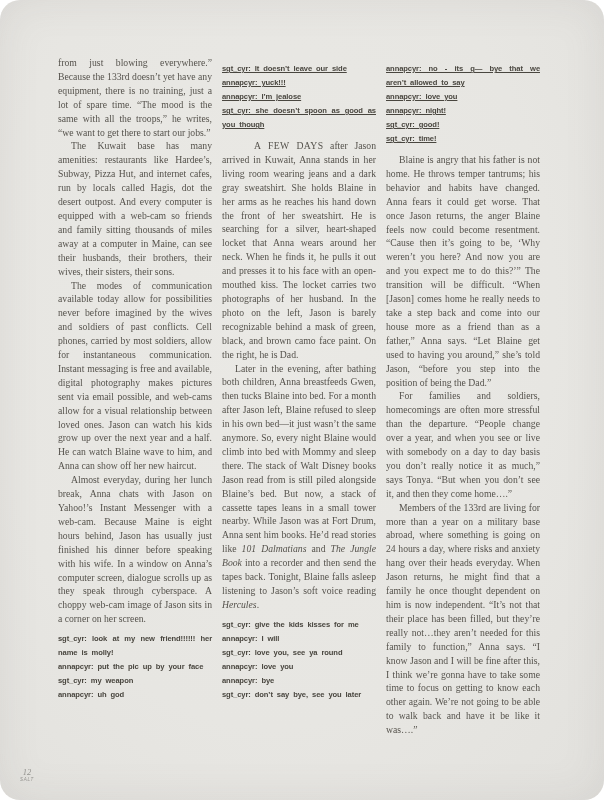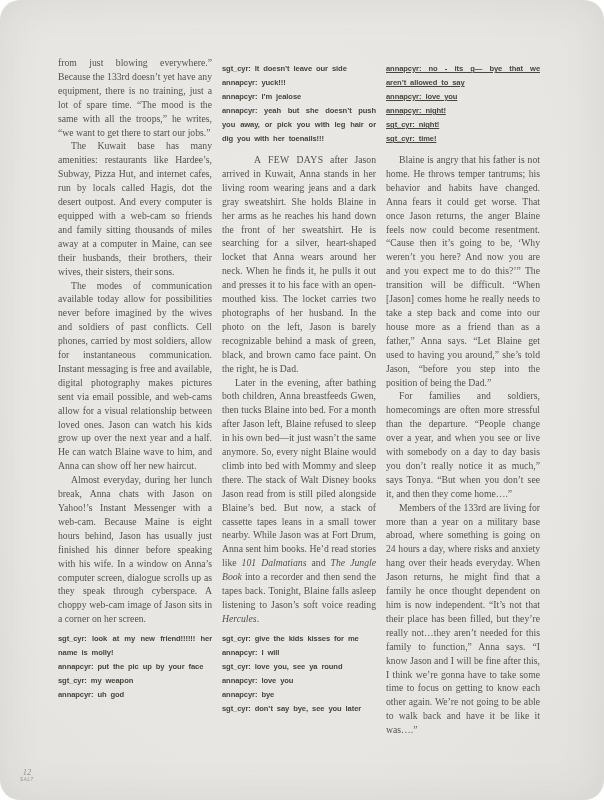--- a/index.html
+++ b/index.html
@@ -53,43 +53,43 @@
         <p class="para indent"><span>The modes of communication available today allow for possibilities never before imagined by the wives and soldiers of past conflicts. Cell phones, carried by most soldiers, allow for instantaneous communication. Instant messaging is free and available, digital photography makes pictures sent via email possible, and web-cams allow for a visual relationship between loved ones. Jason can watch his kids grow up over the next year and a half. He can watch Blaine wave to him, and Anna can show off her new haircut.</span></p>
         <p class="para indent"><span>Almost everyday, during her lunch break, Anna chats with Jason on Yahoo!’s Instant Messenger with a web-cam. Because Maine is eight hours behind, Jason has usually just finished his dinner before speaking with his wife. In a window on Anna’s computer screen, dialogue scrolls up as they speak through cyberspace. A choppy web-cam image of Jason sits in a corner on her screen.</span></p>
         <div class="chat" style="color: rgb(73, 70, 63);">
           <div class="chat-line">sgt_cyr: look at my new friend!!!!!! her name is molly!</div>
           <div class="chat-line">annapcyr: put the pic up by your face</div>
           <div class="chat-line">sgt_cyr: my weapon</div>
           <div class="chat-line">annapcyr: uh god</div>
         </div>
       </div>
     <div class="col">
-        <div class="chat" style="color: rgb(73, 70, 63);">
+        <div class="chat" style="color: rgb(73, 70, 63); text-decoration: underline;">
           <div class="chat-line">sgt_cyr: It doesn’t leave our side</div>
           <div class="chat-line">annapcyr: yuck!!!</div>
           <div class="chat-line">annapcyr: I’m jealose</div>
-          <div class="chat-line">annapcyr: yeah but she doesn’t push you away, or pick you with leg hair or dig you with her toenails!!!</div>
+          <div class="chat-line">sgt_cyr: she doesn’t spoon as good as you though</div>
         </div>
         <p class="para"><span class="lead-caps">A FEW DAYS</span><span> after Jason arrived in Kuwait, Anna stands in her living room wearing jeans and a dark gray sweatshirt. She holds Blaine in her arms as he reaches his hand down the front of her sweatshirt. He is searching for a silver, heart-shaped locket that Anna wears around her neck. When he finds it, he pulls it out and presses it to his face with an open-mouthed kiss. The locket carries two photographs of her husband. In the photo on the left, Jason is barely recognizable behind a mask of green, black, and brown camo face paint. On the right, he is Dad.</span></p>
         <p class="para indent"><span>Later in the evening, after bathing both children, Anna breastfeeds Gwen, then tucks Blaine into bed. For a month after Jason left, Blaine refused to sleep in his own bed—it just wasn’t the same anymore. So, every night Blaine would climb into bed with Mommy and sleep there. The stack of Walt Disney books Jason read from is still piled alongside Blaine’s bed. But now, a stack of cassette tapes leans in a small tower nearby. While Jason was at Fort Drum, Anna sent him books. He’d read stories like </span><em>101 Dalmatians</em><span> and </span><em>The Jungle Book</em><span> into a recorder and then send the tapes back. Tonight, Blaine falls asleep listening to Jason’s soft voice reading </span><em>Hercules</em><span>.</span></p>
         <div class="chat" style="color: rgb(73, 70, 63);">
           <div class="chat-line">sgt_cyr: give the kids kisses for me</div>
           <div class="chat-line">annapcyr: I will</div>
           <div class="chat-line">sgt_cyr: love you, see ya round</div>
           <div class="chat-line">annapcyr: love you</div>
           <div class="chat-line">annapcyr: bye</div>
           <div class="chat-line">sgt_cyr: don’t say bye, see you later</div>
         </div>
       </div>
     <div class="col">
         <div class="chat" style="color: rgb(73, 70, 63); text-decoration: underline;">
           <div class="chat-line">annapcyr: no - its g— bye that we aren’t allowed to say</div>
           <div class="chat-line">annapcyr: love you</div>
           <div class="chat-line">annapcyr: night!</div>
-          <div class="chat-line">sgt_cyr: night!</div>
+          <div class="chat-line">sgt_cyr: good!</div>
           <div class="chat-line">sgt_cyr: time!</div>
         </div>
         <p class="para indent"><span>Blaine is angry that his father is not home. He throws temper tantrums; his behavior and habits have changed. Anna fears it could get worse. That once Jason returns, the anger Blaine feels now could become resentment. “Cause then it’s going to be, ‘Why weren’t you here? And now you are and you expect me to do this?’” The transition will be difficult. “When [Jason] comes home he really needs to take a step back and come into our house more as a friend than as a father,” Anna says. “Let Blaine get used to having you around,” she’s told Jason, “before you step into the position of being the Dad.”</span></p>
         <p class="para indent"><span>For families and soldiers, homecomings are often more stressful than the departure. “People change over a year, and when you see or live with somebody on a day to day basis you don’t really notice it as much,” says Tonya. “But when you don’t see it, and then they come home….”</span></p>
         <p class="para indent"><span>Members of the 133rd are living for more than a year on a military base abroad, where something is going on 24 hours a day, where risks and anxiety hang over their heads everyday. When Jason returns, he might find that a family he once thought dependent on him is now independent. “It’s not that their place has been filled, but they’re really not…they aren’t needed for this family to function,” Anna says. “I know Jason and I will be fine after this, I think we’re gonna have to take some time to focus on getting to know each other again. We’re not going to be able to walk back and have it be like it was….”</span></p>
       </div>
   </div>
   <div class="folio" style="color: rgb(147, 146, 142);">
     <div class="num">12</div>
     <div class="mag">SALT</div>

